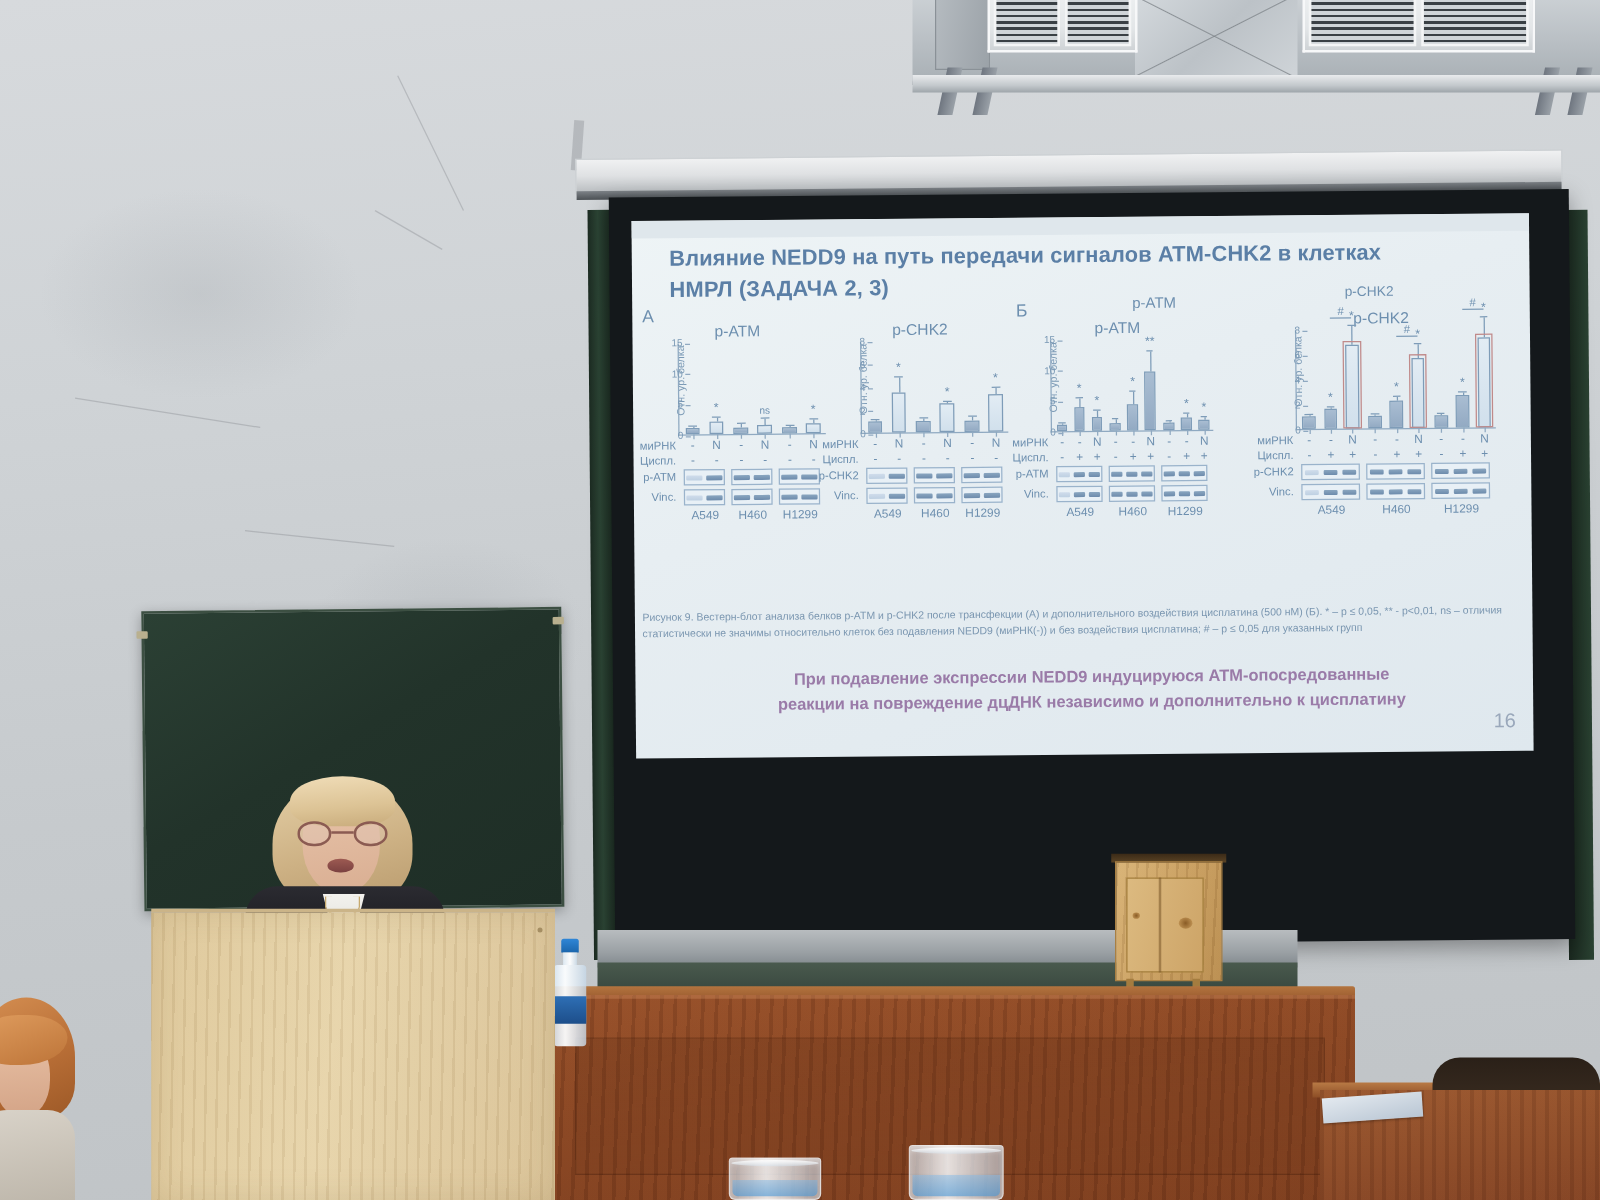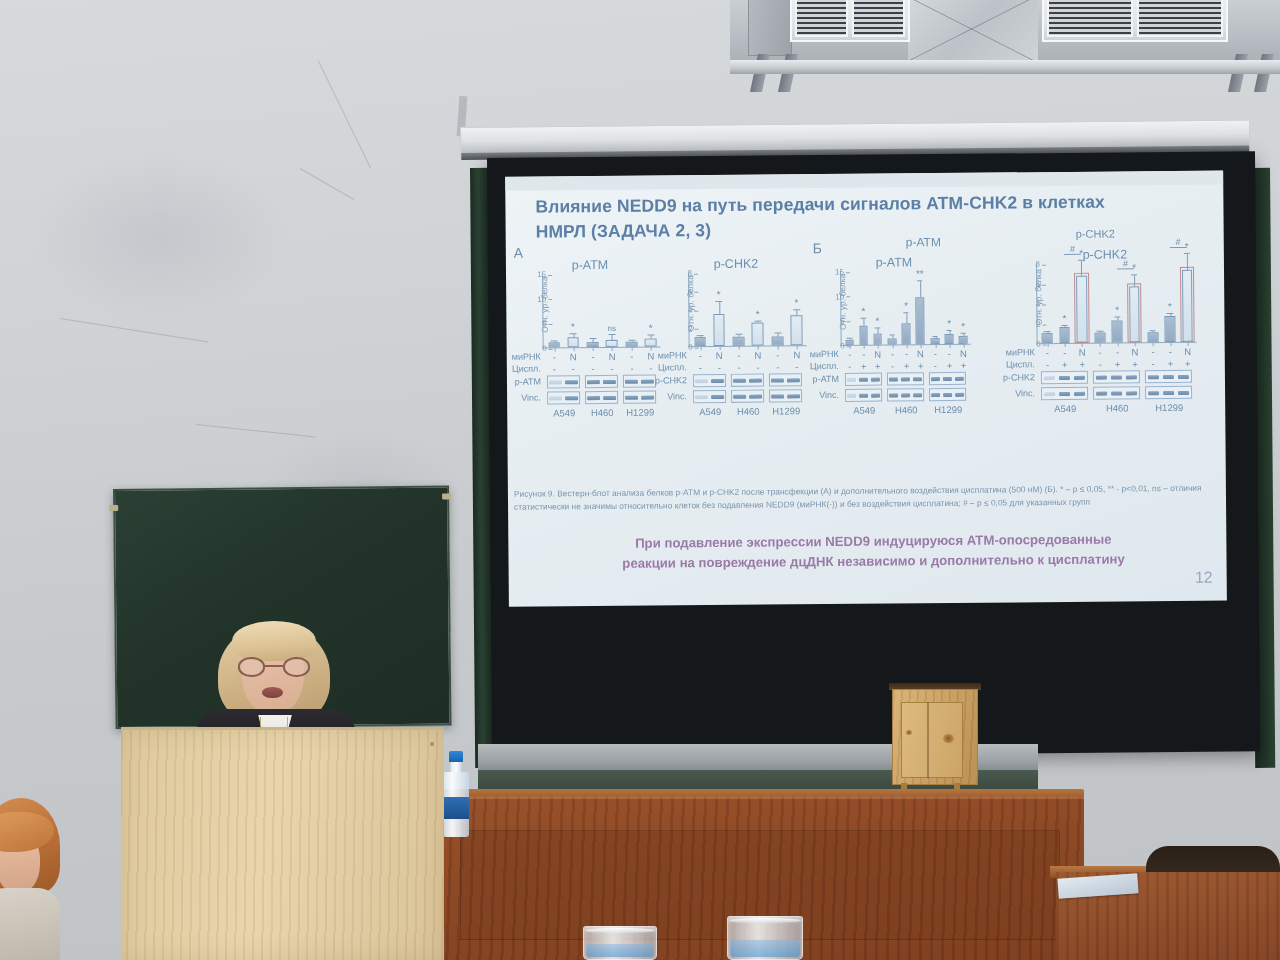--- a/index.html
+++ b/index.html
@@ -939,21 +939,21 @@
           <div class="cellline" style="left: 154px; top: 153px;">H1299</div>
         </div>
 
       <div class="caption">Рисунок 9. Вестерн-блот анализа белков p-ATM и p-CHK2  после трансфекции (А) и дополнительного воздействия цисплатина (500 нМ) (Б). * – p ≤ 0,05, ** - p&lt;0,01, ns – отличия статистически не значимы относительно клеток без подавления NEDD9 (миРНК(-)) и без воздействия цисплатина; # – p ≤ 0,05 для указанных групп</div>
 
       <div class="conclusion">
         <div>При подавление экспрессии NEDD9 индуцируюся ATM-опосредованные</div>
         <div>реакции на повреждение дцДНК независимо и дополнительно к цисплатину</div>
       </div>
 
-      <div class="slide-num">12</div>
+      <div class="slide-num">16</div>
     </div>
   </div>
 
   <div class="stage-edge"></div>
   <div class="stage-ledge"></div>
 
   <div class="cabinet">
     <div class="cab-top"></div>
     <div class="cab-body">
       <div class="cab-door"></div>

